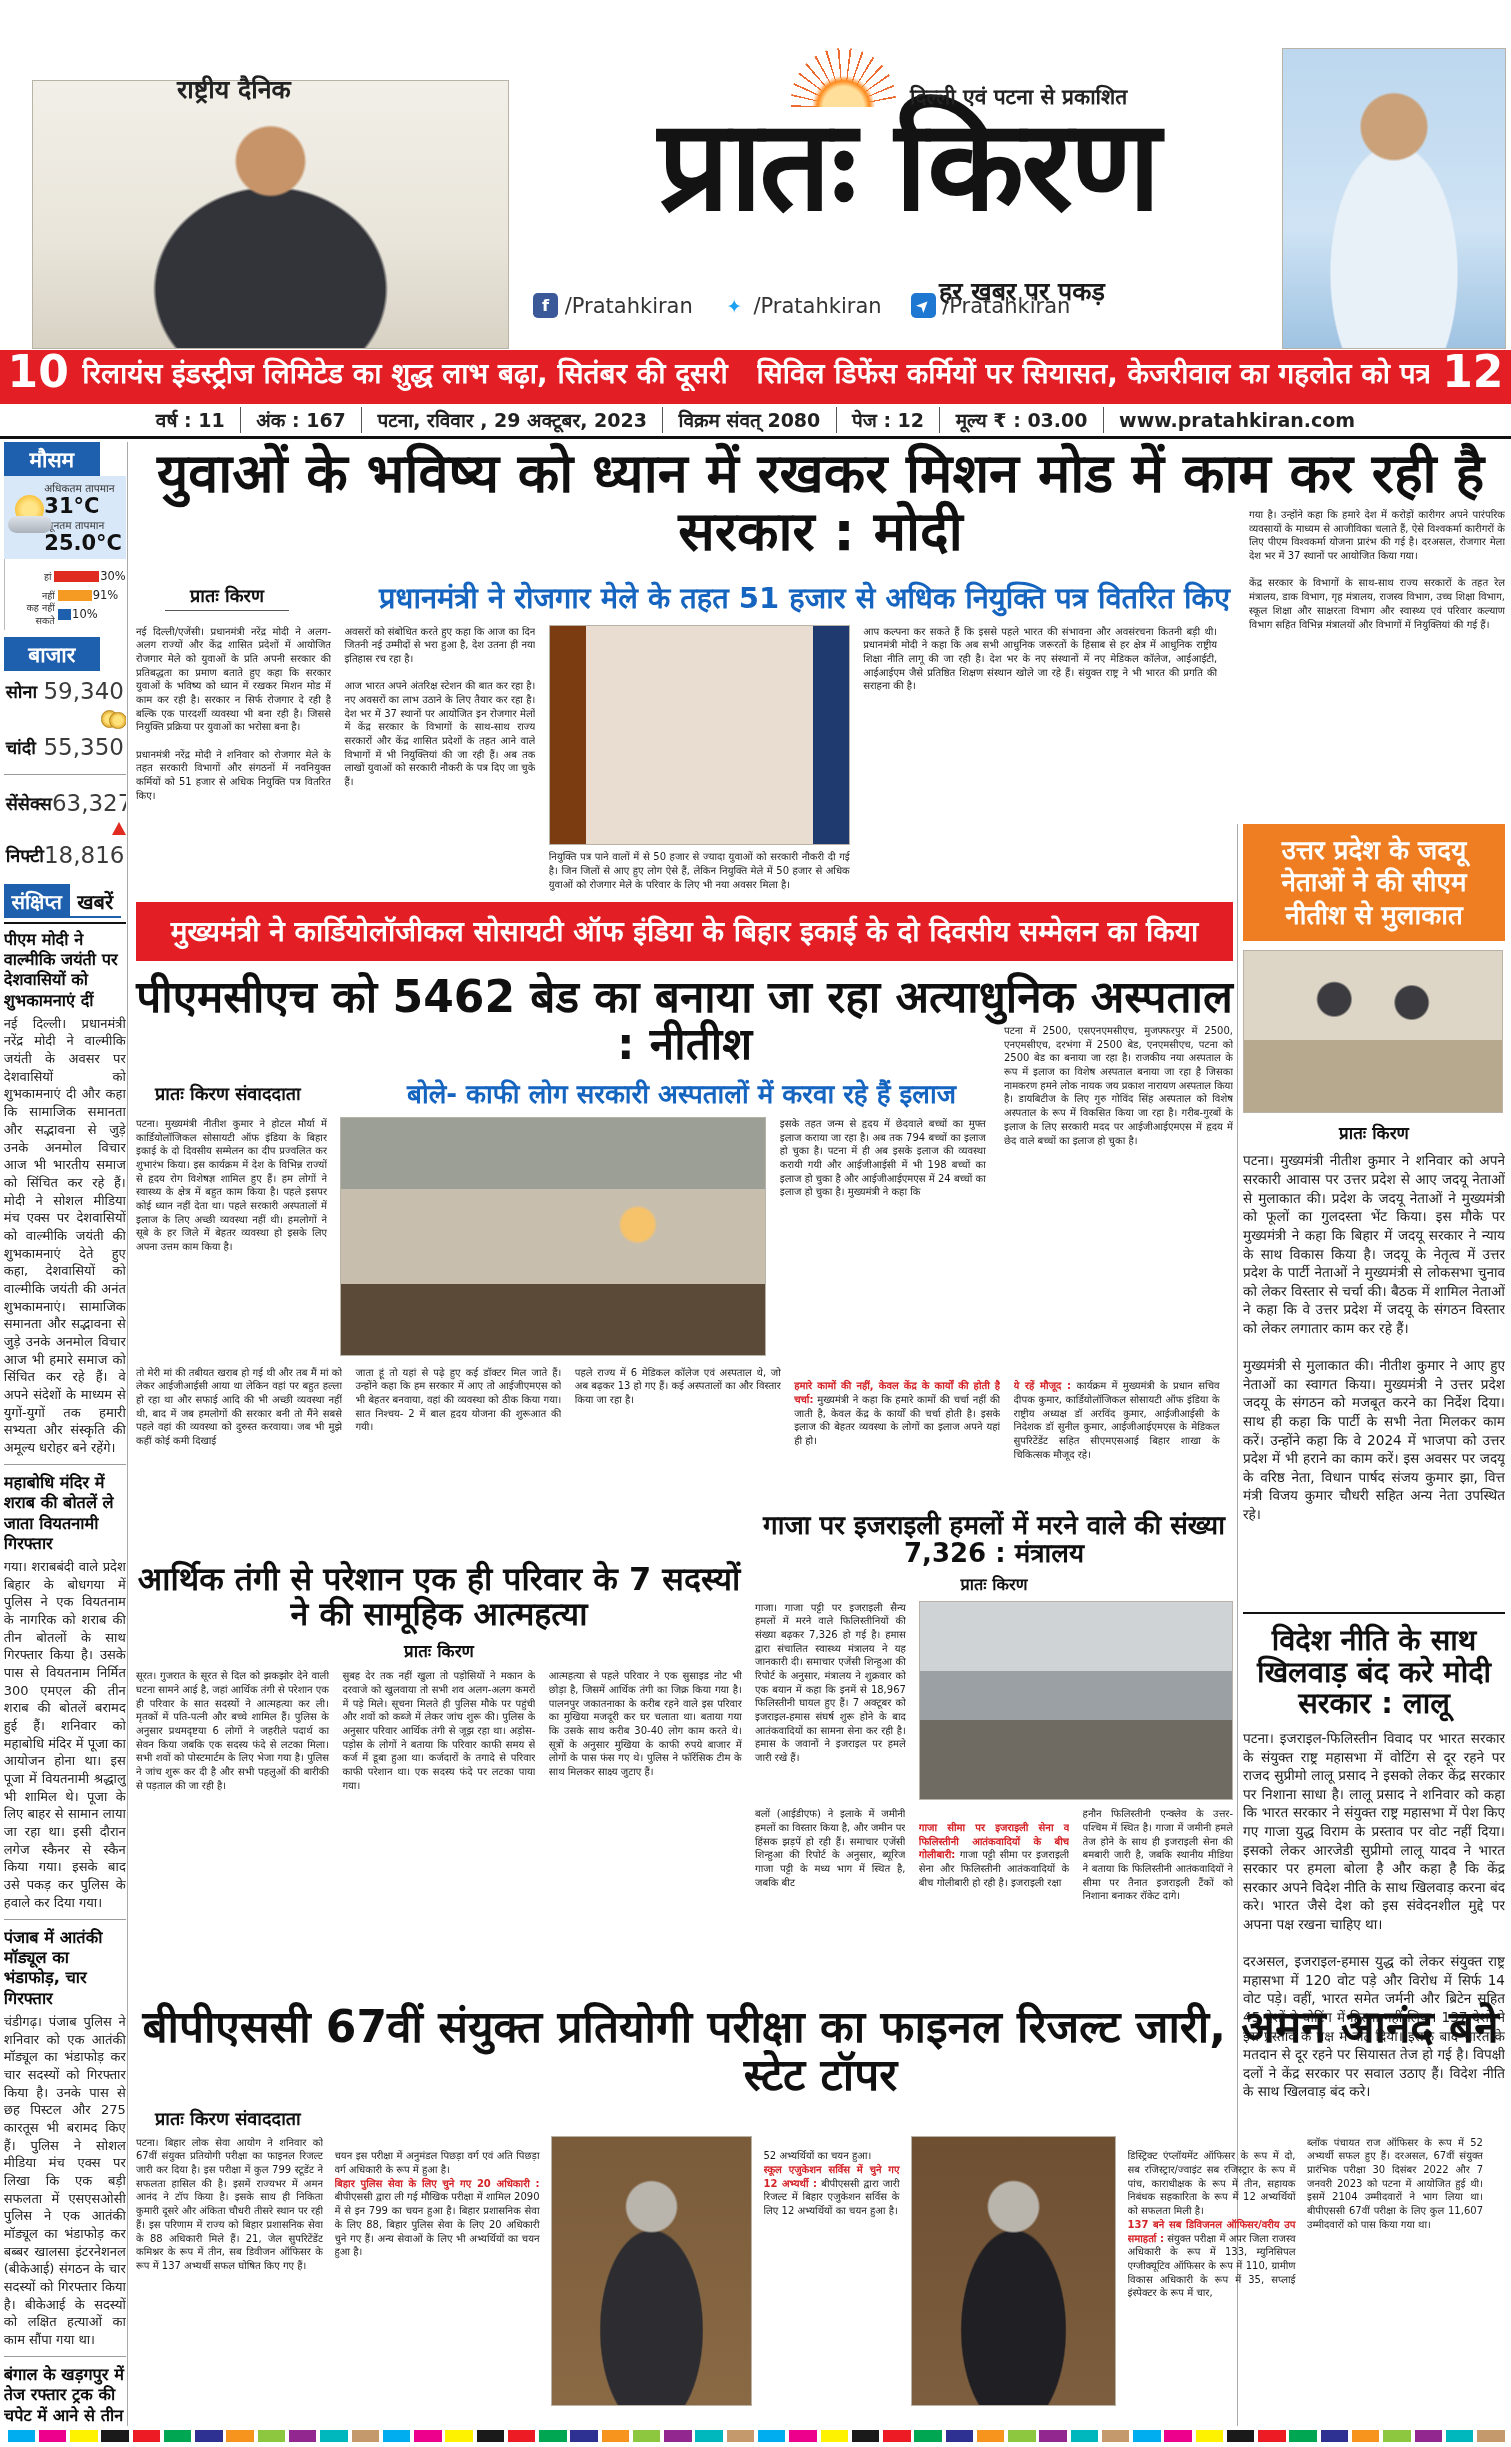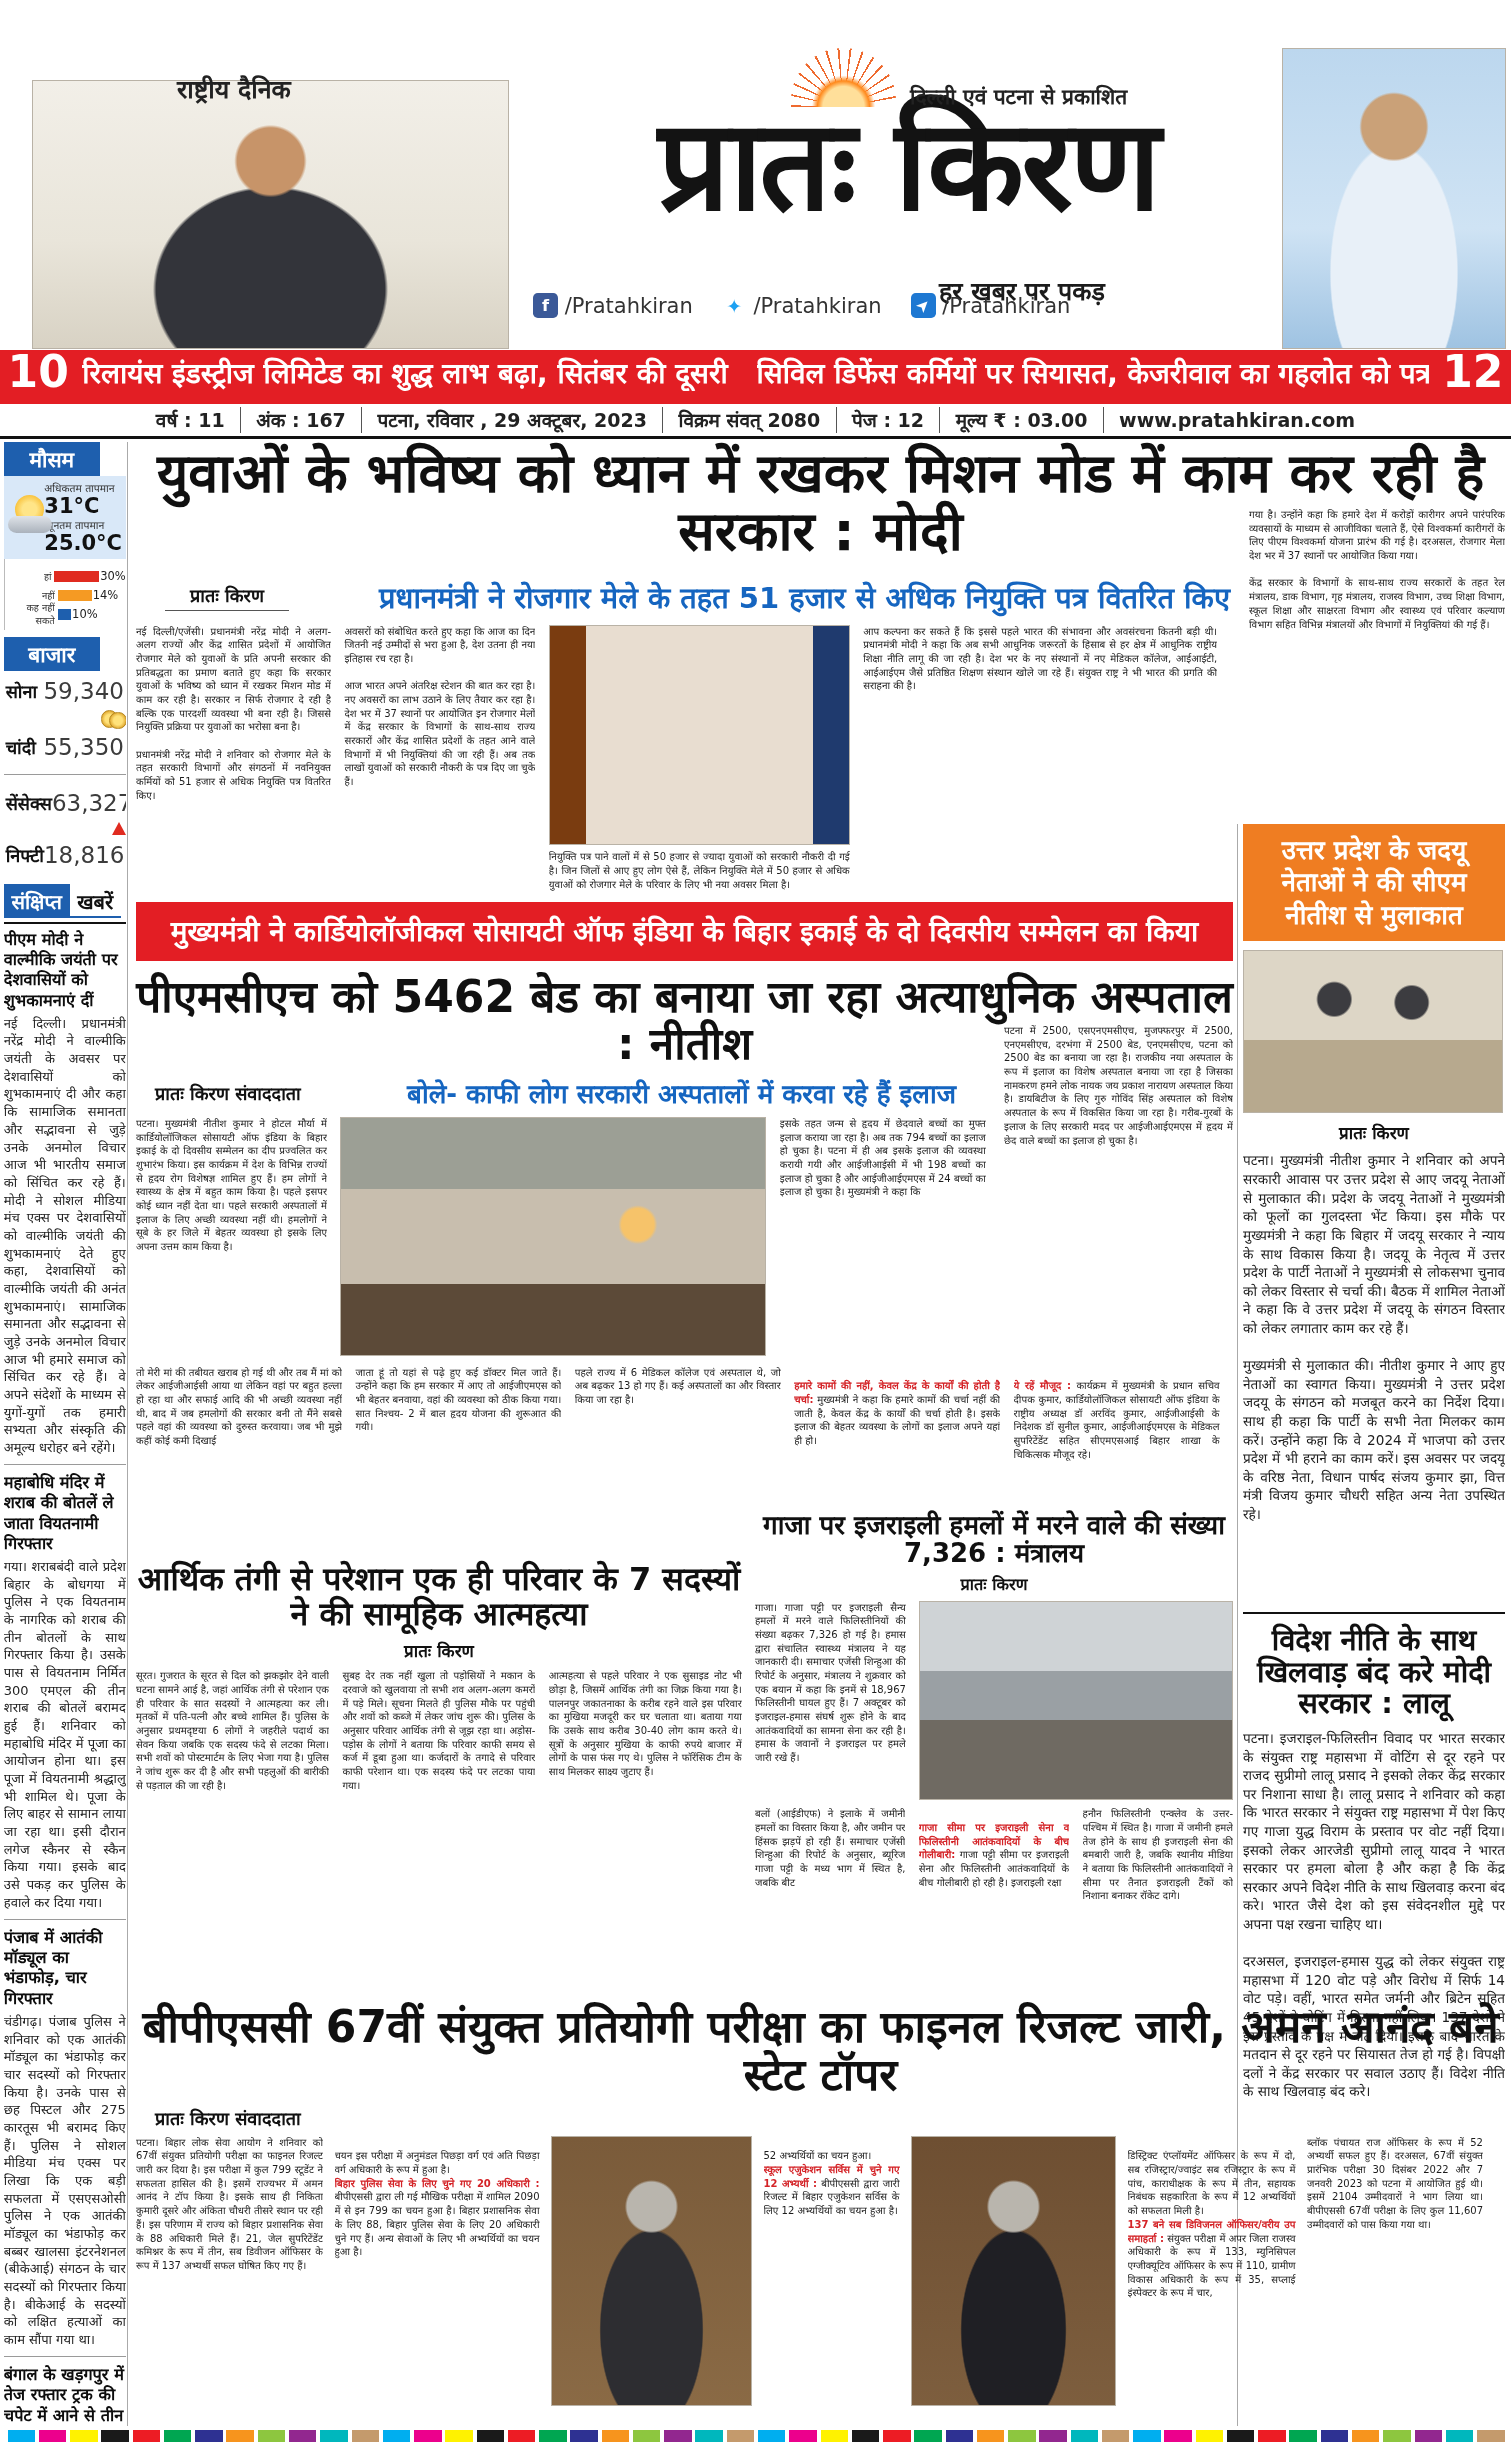--- a/index.html
+++ b/index.html
@@ -151,21 +151,21 @@
     </div>
     <div style="padding:7.6px 0 5.7px 0;border-left:1px solid #bbb;">
       <div class="poll-row">
         <span class="poll-lab">हां</span>
         <span style="width:48px;height:11.5px;background:#e02b20;"></span>
         <span class="poll-pct">30%</span>
       </div>
       <div class="poll-row">
         <span class="poll-lab">नहीं</span>
         <span style="width:34px;height:11.5px;background:#f59a23;"></span>
-        <span class="poll-pct">14%</span>
+        <span class="poll-pct">91%</span>
       </div>
       <div class="poll-row">
         <span class="poll-lab">कह नहीं सकते</span>
         <span style="width:13.4px;height:11.5px;background:#1e5fae;"></span>
         <span class="poll-pct">10%</span>
       </div>
     </div>
     <div class="side-head" style="margin-top:7.6px;">बाजार</div>
     <div>
       <div class="mkt-row">

